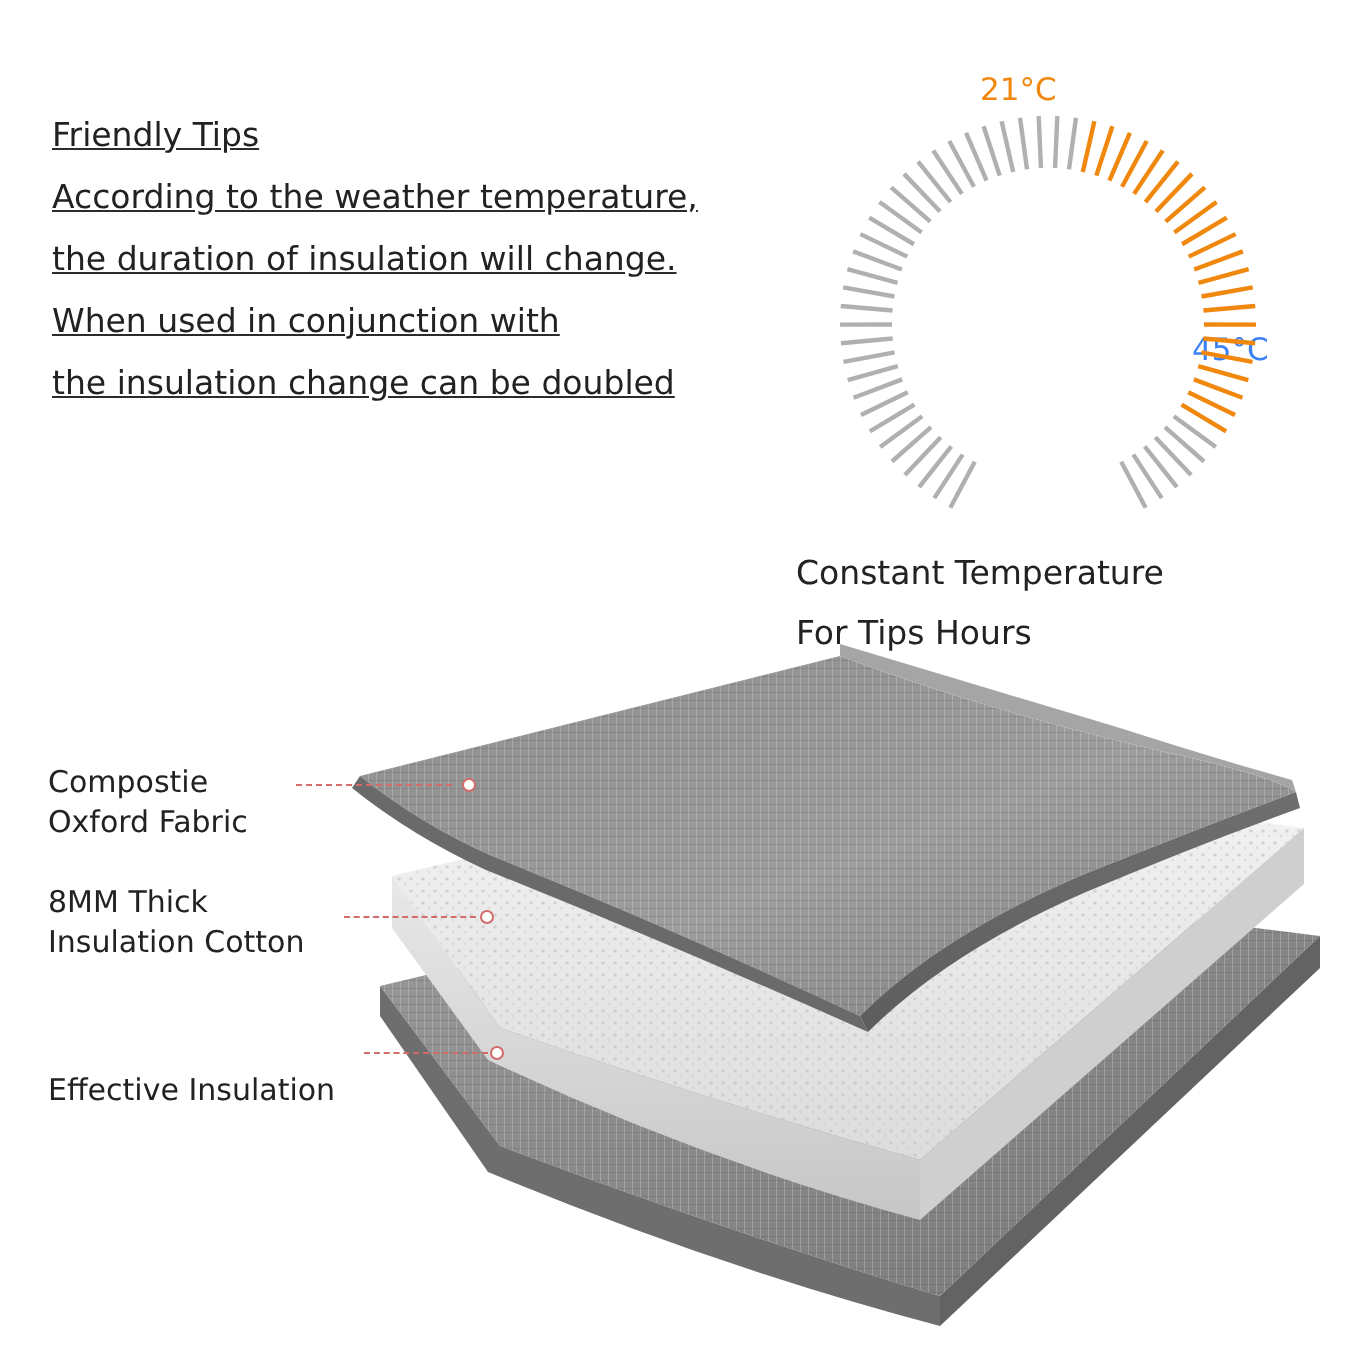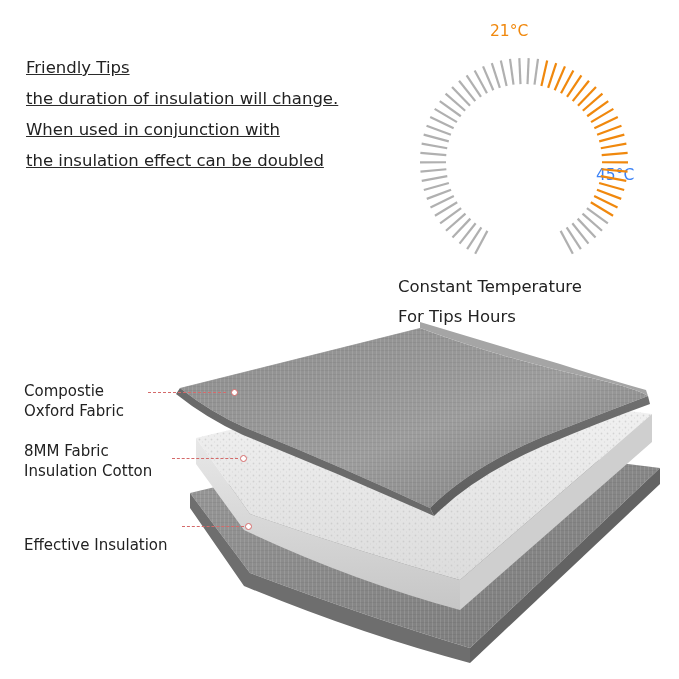--- a/index.html
+++ b/index.html
@@ -55,21 +55,21 @@
     width: 224px;
     text-align: center;
     font-size: 51px;
     font-weight: bold;
     color: #f0880d;
     letter-spacing: -1px;
   }
   #label-min {
     position: absolute;
     left: 92px;
-    top: 0px;
+    top: 14px;
     font-size: 15.5px;
     color: #f0880d;
   }
   #label-max {
     position: absolute;
     left: 198px;
     top: 144px;
     font-size: 15.5px;
     color: #3b82f6;
   }
@@ -125,23 +125,24 @@
   }
   #dot-1 { left: 231px; top: 389px; }
   #dot-2 { left: 240px; top: 455px; }
   #dot-3 { left: 245px; top: 523px; }
 </style>
 </head>
 <body>
 
 <div id="tips">
   <div class="line">Friendly Tips</div>
+  <div class="line">According to the weather temperature,</div>
   <div class="line">the duration of insulation will change.</div>
   <div class="line">When used in conjunction with</div>
-  <div class="line">the insulation effect can be doubled</div>
+  <div class="line">the insulation change can be doubled</div>
 </div>
 
 <div id="gauge-block">
 
   <div id="label-min">21°C</div>
   <div id="label-max">45°C</div>
 
   <div id="gauge">
     <svg width="224" height="224" viewBox="0 0 224 224">
       <g id="tick-group">
@@ -272,21 +273,21 @@
       <path d="M420 10 Q500 40 600 62 Q640 72 648 78 L646 72 Q610 62 560 46 Q480 22 420 4 Z" fill="#a5a5a5"></path>
     </g>
   </svg>
 </div>
 
 <div class="callout" id="callout-1">
   <div>Compostie</div>
   <div>Oxford Fabric</div>
 </div>
 <div class="callout" id="callout-2">
-  <div>8MM Fabric</div>
+  <div>8MM Thick</div>
   <div>Insulation Cotton</div>
 </div>
 <div class="callout" id="callout-3">
   <div>Effective Insulation</div>
 </div>
 
 <div class="leader" id="leader-1"></div>
 <div class="leader" id="leader-2"></div>
 <div class="leader" id="leader-3"></div>
 

